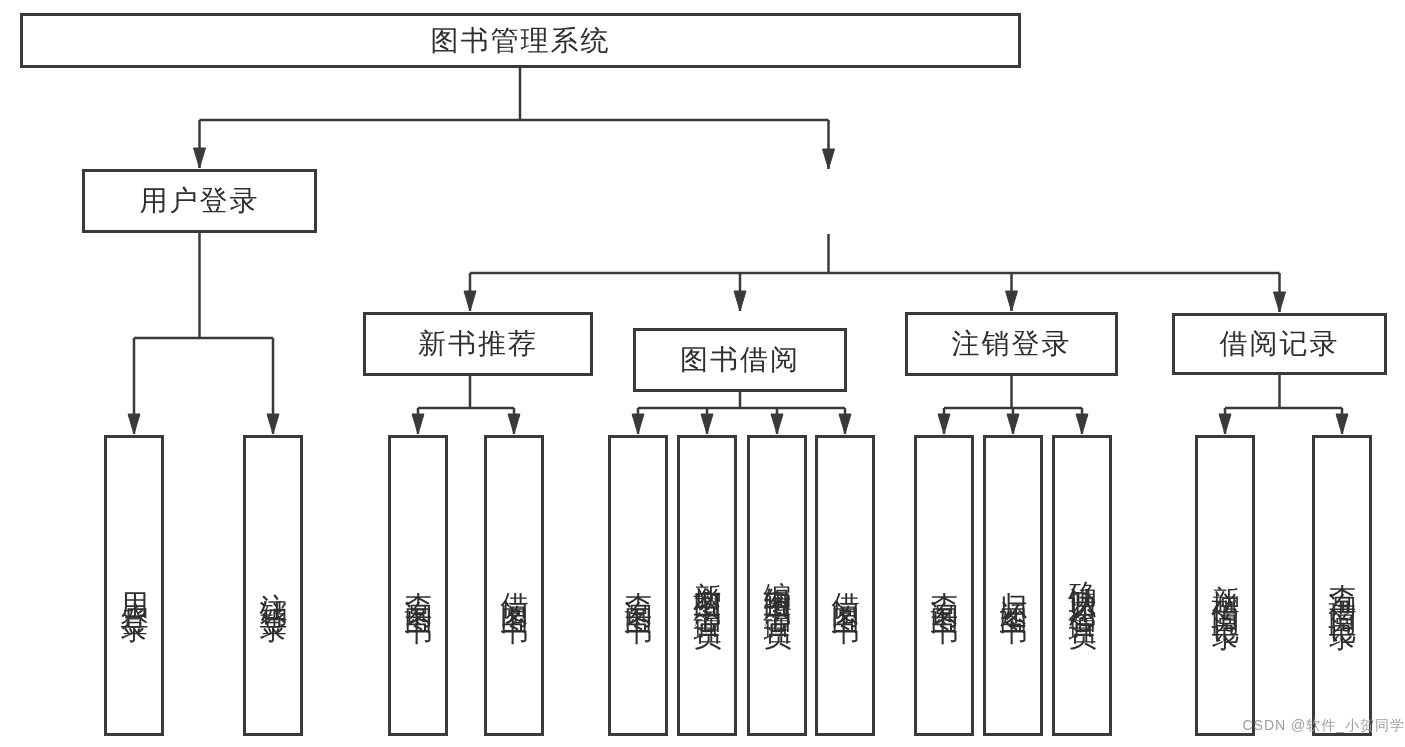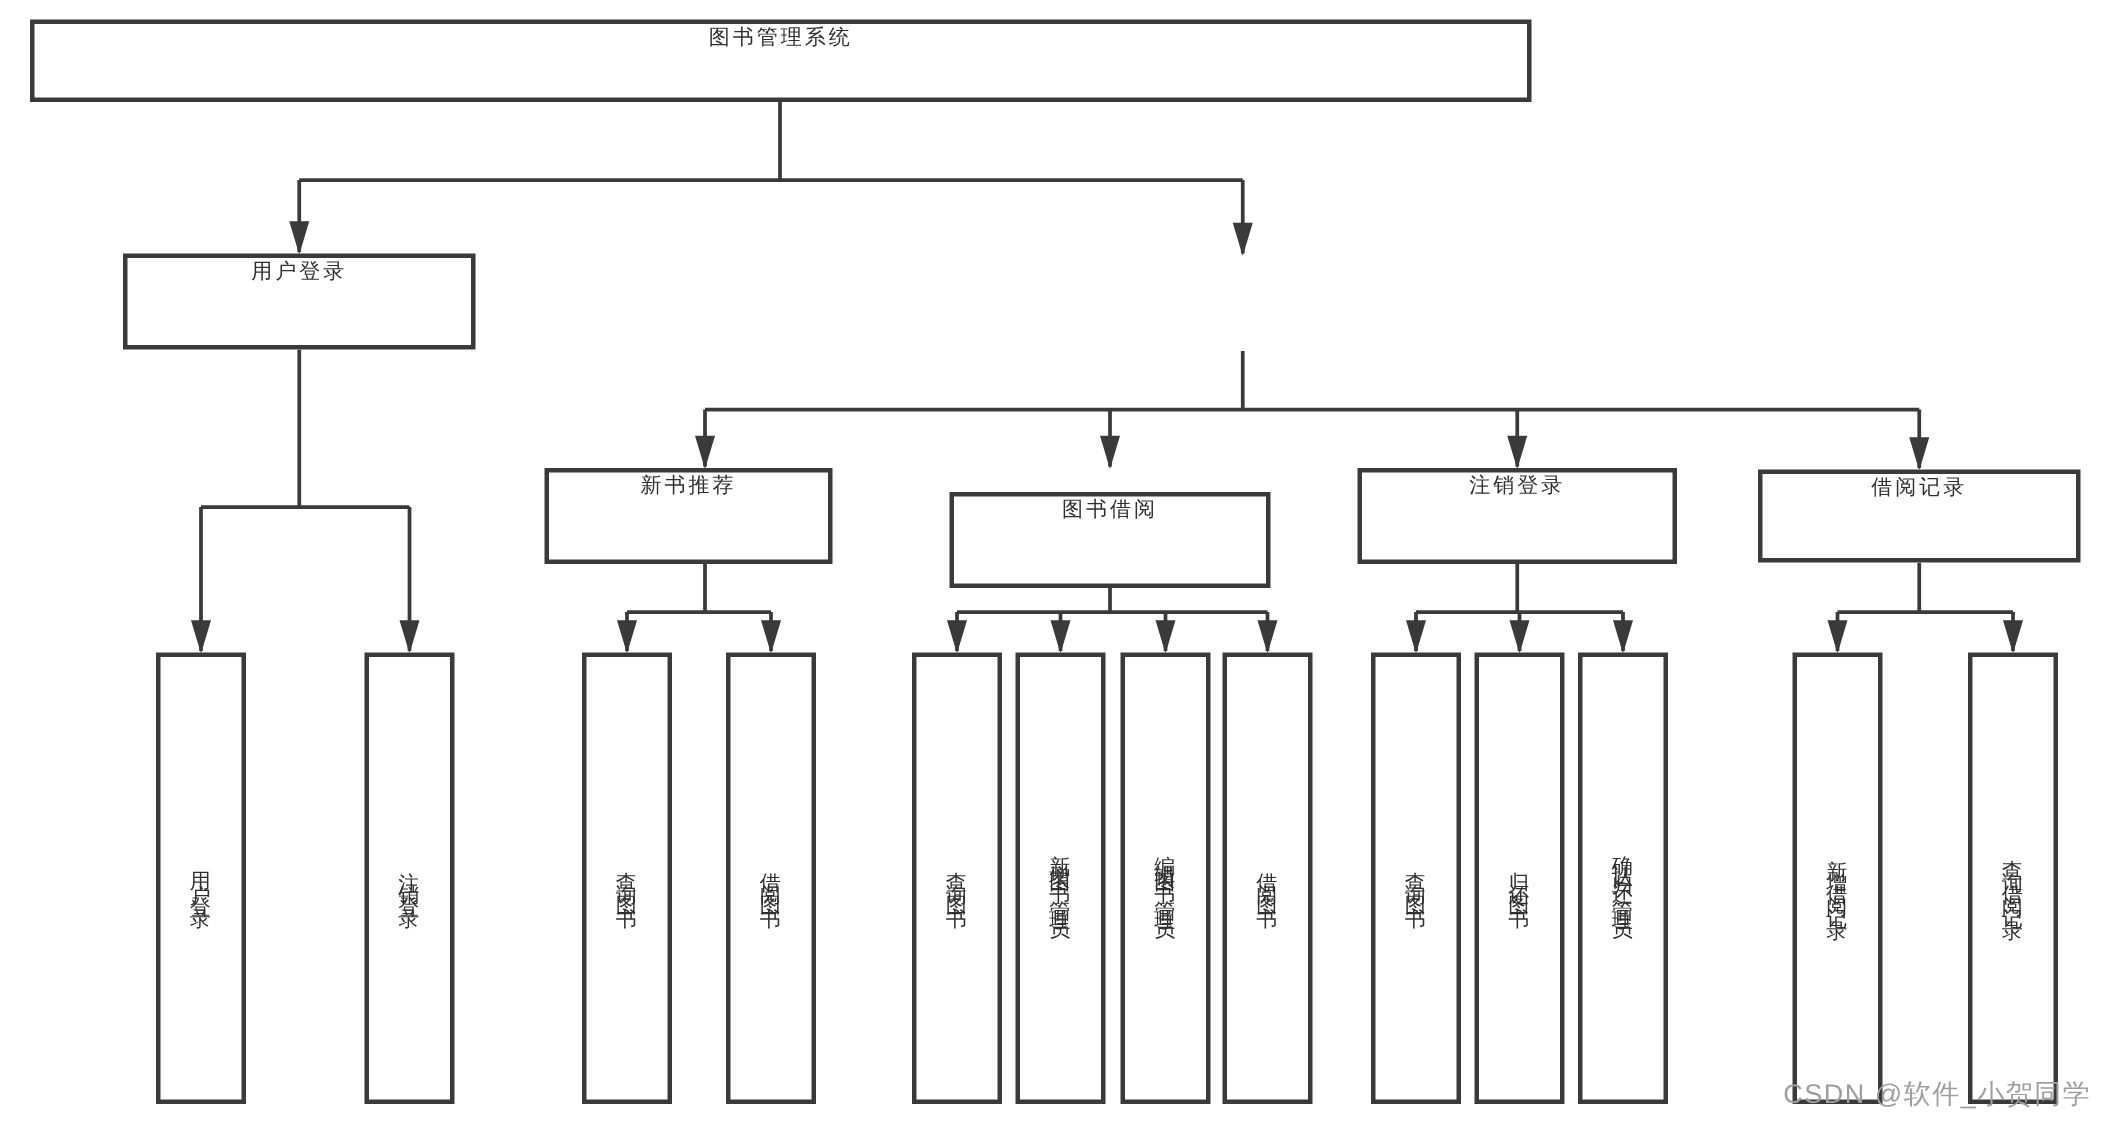--- a/index.html
+++ b/index.html
@@ -20,46 +20,47 @@
     left: 0;
     top: 0;
     pointer-events: none;
   }
   .node {
     position: absolute;
     box-sizing: border-box;
     background: #ffffff;
     border: 3px solid #3a3a3a;
     display: flex;
+    align-items: center;
     justify-content: center;
     color: #2f2f2f;
-    font-size: 14px;
+    font-size: 28px;
     letter-spacing: 2px;
     text-align: center;
   }
   .vbox .vtext {
     writing-mode: vertical-rl;
     text-orientation: mixed;
     letter-spacing: 8px;
     line-height: 1;
     white-space: nowrap;
   }
   .vbox.long .vtext {
     letter-spacing: 6px;
   }
   .watermark {
     position: absolute;
     left: 1178px;
     top: 717px;
     width: 227px;
     color: #9e9e9e;
-    font-size: 18px;
+    font-size: 14px;
     letter-spacing: 1px;
     white-space: nowrap;
-    text-align: center;
+    text-align: right;
     z-index: 5;
   }
 </style>
 </head>
 <body>
 
 <div id="canvas">
 
   <svg id="connectors" width="1405" height="747" viewBox="0 0 1405 747">
     <defs>
@@ -112,21 +113,21 @@
   </svg>
 
   <div class="node" style="left:20px; top:13px; width:1001px; height:55px">
     <span>图书管理系统</span>
   </div>
 
   <div class="node" style="left:82px; top:169px; width:235px; height:64px">
     <span>用户登录</span>
   </div>
 
-  <div class="node" style="left:363px; top:312px; width:192px; height:64px">
+  <div class="node" style="left:363px; top:312px; width:230px; height:64px">
     <span>新书推荐</span>
   </div>
   <div class="node" style="left:633px; top:328px; width:214px; height:64px">
     <span>图书借阅</span>
   </div>
   <div class="node" style="left:905px; top:312px; width:213px; height:64px">
     <span>注销登录</span>
   </div>
   <div class="node" style="left:1172px; top:313px; width:215px; height:62px">
     <span>借阅记录</span>

